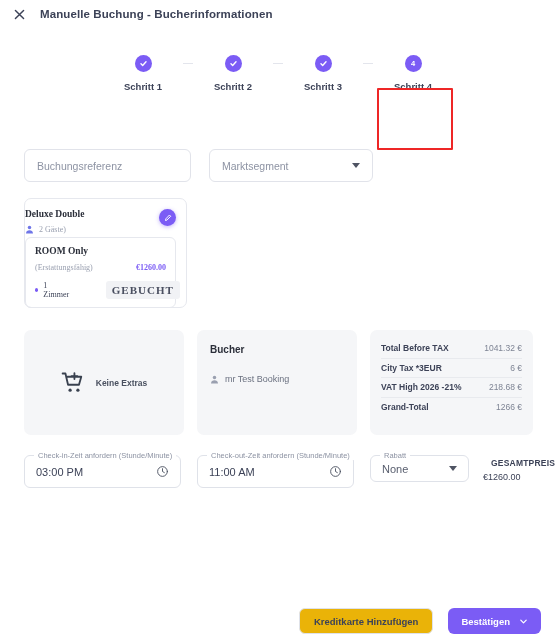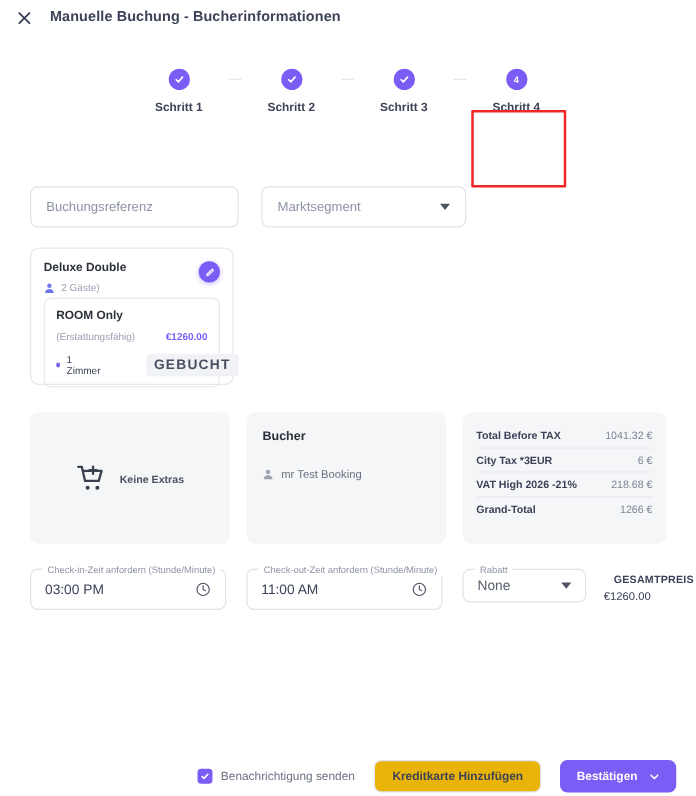--- a/index.html
+++ b/index.html
@@ -65,21 +65,21 @@
     margin-left: auto; width: 0; height: 0;
     border-left: 4px solid transparent; border-right: 4px solid transparent;
     border-top: 5px solid #4f5463;
   }
   #booking-ref { left: 24px; top: 149px; width: 167px; height: 33px; }
   #market-segment { left: 209px; top: 149px; width: 164px; height: 33px; }
 
   
   .room-card {
     position: absolute; left: 24px; top: 198px; width: 163px; height: 110px;
-    background: #fff; border: 1px solid #e6e8ee; border-radius: 7px; padding: 10px 10px 0 10px;
+    background: #fff; border: 1px solid #e6e8ee; border-radius: 7px; padding: 10px 10px 0 0; font-family: Liberation Serif, serif;
   }
   .room-card-head { display: flex; align-items: flex-start; }
   .room-title { font-size: 9.5px; font-weight: 700; color: #2b2f3a; }
   .room-guests { display: flex; align-items: center; gap: 5px; margin-top: 6px; }
   .room-guests-text { font-size: 8px; color: #9aa0b0; }
   .person-icon { width: 9px; height: 9px; display: block; color: #6f76e8; }
   .edit-btn {
     margin-left: auto; width: 17px; height: 17px; border-radius: 50%;
     background: #7b5cf5; display: flex; align-items: center; justify-content: center;
     border: none; cursor: pointer; box-shadow: 0 1px 4px rgba(123,92,245,.45);
@@ -335,28 +335,20 @@
     <span class="value">None</span>
     <span class="caret"></span>
   </div>
 
   <div class="grand-wrap">
     <div class="grand-label">GESAMTPREIS</div>
     <div class="grand-value">€1260.00</div>
   </div>
 
   <div class="footer">
-    <div class="checkbox-wrap">
-      <span class="checkbox">
-        <svg viewBox="0 0 16 16" fill="none" stroke="currentColor" stroke-width="2.6" stroke-linecap="round" stroke-linejoin="round">
-          <path d="M3.4 8.4 L6.4 11.4 L12.6 4.8"></path>
-        </svg>
-      </span>
-      <span class="checkbox-label">Benachrichtigung senden</span>
-    </div>
     <button class="btn-outline">Kreditkarte Hinzufügen</button>
     <button class="btn-primary">
       <span>Bestätigen</span>
       <svg class="chev" viewBox="0 0 16 16" fill="none" stroke="currentColor" stroke-width="2.2" stroke-linecap="round" stroke-linejoin="round">
         <path d="M3.2 5.6 L8 10.4 L12.8 5.6"></path>
       </svg>
     </button>
   </div>
 
 </div>

